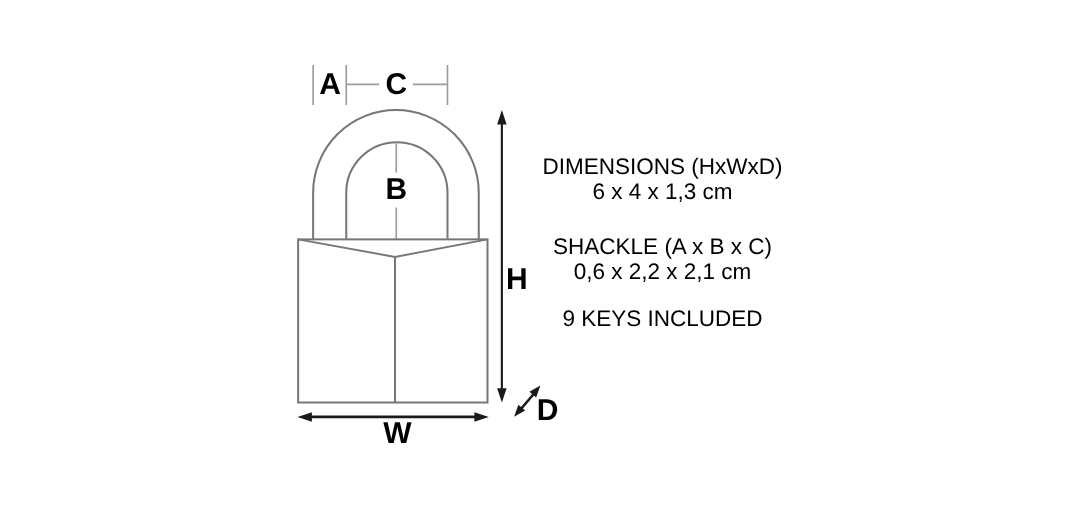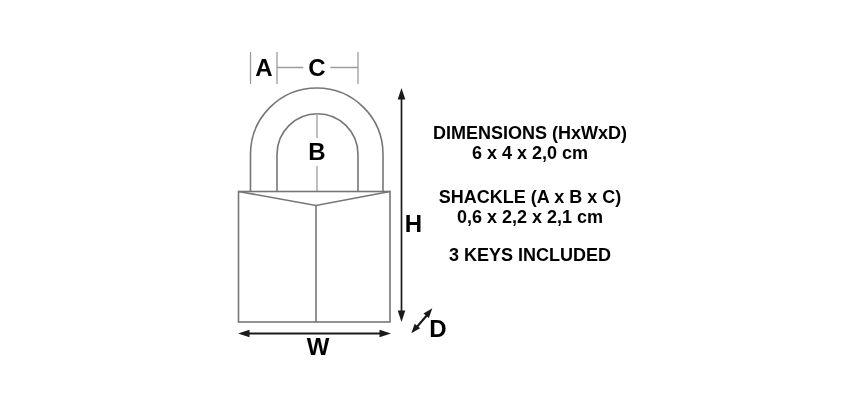--- a/index.html
+++ b/index.html
@@ -39,21 +39,21 @@
   .dim-letter.on-line {
     background: var(--c-background);
     padding: 2px 5px;
   }
   .panel-line {
     position: absolute;
     left: 399px;
     width: 262px;
     text-align: center;
     font-size: 18px;
-    font-weight: bold;
+    font-weight: normal;
     line-height: 21px;
     white-space: nowrap;
   }
 </style>
 </head>
 <body>
 
 <div class="canvas">
 
   <svg class="diagram" width="860" height="410" viewBox="0 0 860 410">
@@ -99,19 +99,19 @@
 
   <span class="dim-letter" style="left:264px; top:68px;">A</span>
   <span class="dim-letter on-line" style="left:317px; top:68px;">C</span>
   <span class="dim-letter on-line" style="left:317px; top:151.5px;">B</span>
   <span class="dim-letter" style="left:413.5px; top:224px;">H</span>
   <span class="dim-letter" style="left:318px; top:347px;">W</span>
   <span class="dim-letter" style="left:438px; top:329px;">D</span>
 
   <div>
     <div class="panel-line" style="top:122.5px;">DIMENSIONS (HxWxD)</div>
-    <div class="panel-line" style="top:142.5px;">6 x 4 x 2,0 cm</div>
+    <div class="panel-line" style="top:142.5px;">6 x 4 x 1,3 cm</div>
     <div class="panel-line" style="top:186.5px;">SHACKLE (A x B x C)</div>
     <div class="panel-line" style="top:206.5px;text-align:center;">0,6 x 2,2 x 2,1 cm</div>
-    <div class="panel-line" style="top:244.5px;">3 KEYS INCLUDED</div>
+    <div class="panel-line" style="top:244.5px;">9 KEYS INCLUDED</div>
   </div>
 
 </div>
 
 </body></html>

